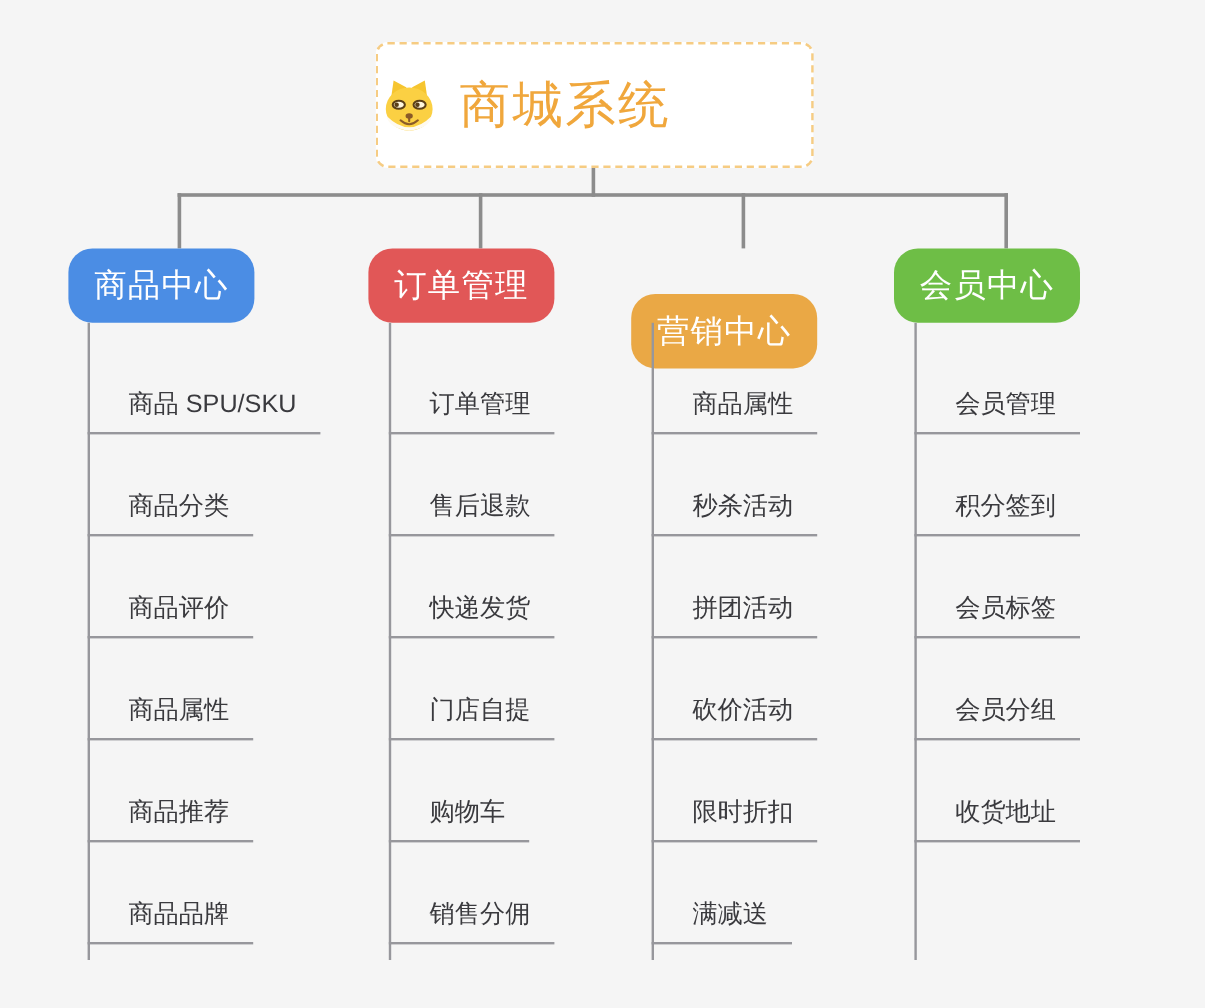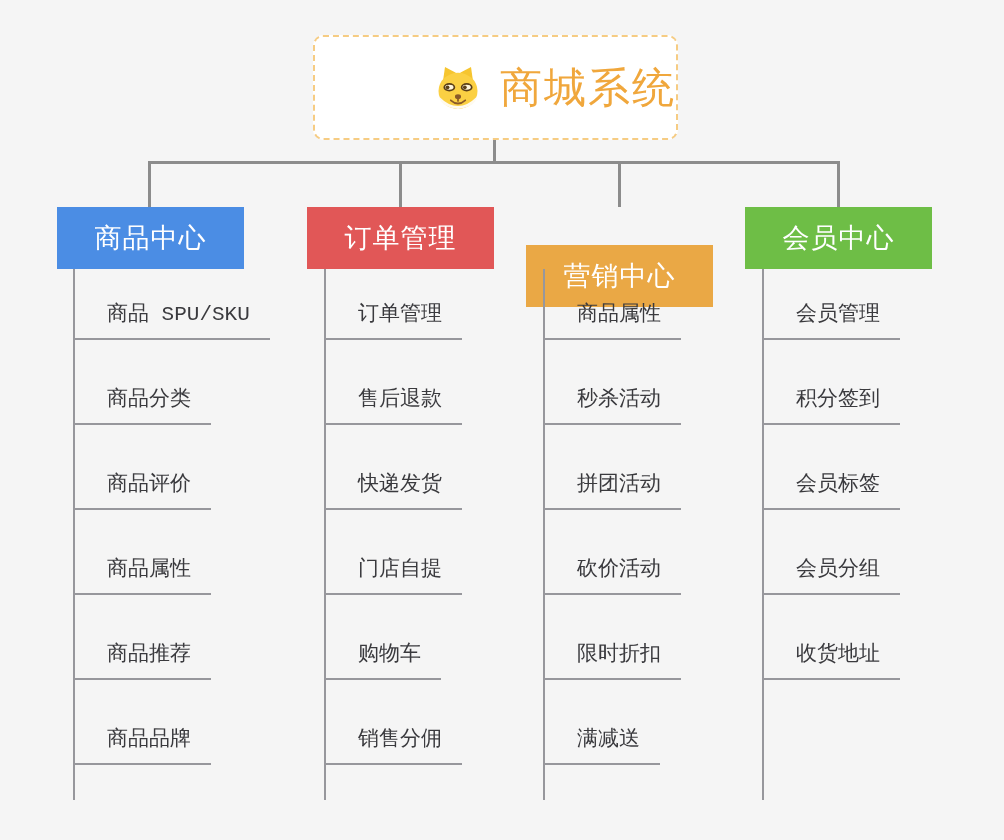--- a/index.html
+++ b/index.html
@@ -14,61 +14,61 @@
     overflow:hidden;
   }
 
   
   .root{
     position:absolute;left:313px;top:35px;width:365px;height:105px;
     background:#FFFFFF;
     border:2px dashed var(--root-border,#F6CC83);
     border-radius:10px;
     box-sizing:border-box;
-    display:flex;align-items:center;justify-content:flex-end;gap:16px;
+    display:flex;align-items:center;justify-content:flex-start;gap:16px;
   }
   .root-title{
     font-size:42px;
     color:var(--root-text,#F0A73C);
     letter-spacing:2px;
     white-space:nowrap;
   }
   .doge{width:52px;height:48px;display:inline-flex;}
   .doge svg{width:100%;height:100%;}
 
   
   .line{position:absolute;background:var(--connector,#8C8C8C);}
   .line.v{width:3px;}
   .line.h{height:3px;}
 
   
   .column{position:absolute;top:207px;width:230px;}
   .branch-header{
-    position:absolute;left:0;top:0;width:187px;height:62px;
-    border-radius:0;
+    position:absolute;left:0;top:0;width:155px;height:62px;
+    border-radius:20px;
     display:flex;align-items:center;justify-content:center;
     color:var(--branch-text,#FFFFFF);
     font-size:27px;
     letter-spacing:1px;
   }
   .col1 .branch-header{background:var(--branch-1,#4B8DE4);}
   .col2 .branch-header{background:var(--branch-2,#E15757);}
   .col3 .branch-header{background:var(--branch-3,#EAA845);margin-top:38px;}
   .col4 .branch-header{background:var(--branch-4,#6EBE46);text-align:right;}
 
   .trunk{
     position:absolute;top:62px;width:2px;height:531px;
     background:var(--item-line,#97979C);
   }
   .col1 .trunk,.col1 .items{left:16px;}
   .col2 .trunk,.col2 .items,
   .col3 .trunk,.col3 .items,
   .col4 .trunk,.col4 .items{left:17px;}
 
-  .items{position:absolute;top:46px;width:max-content;font-family:Liberation Mono, monospace;}
+  .items{position:absolute;top:68px;width:max-content;}
   .item{
     display:block;width:max-content;
     margin-top:47px;
     padding:0 20px 10px 34px;
     font-size:21px;line-height:26px;
     color:var(--item-text,#3A3A3E);
     border-bottom:2px solid var(--item-line,#97979C);
     white-space:nowrap;
   }
   .item:first-child{margin-top:49px;}

